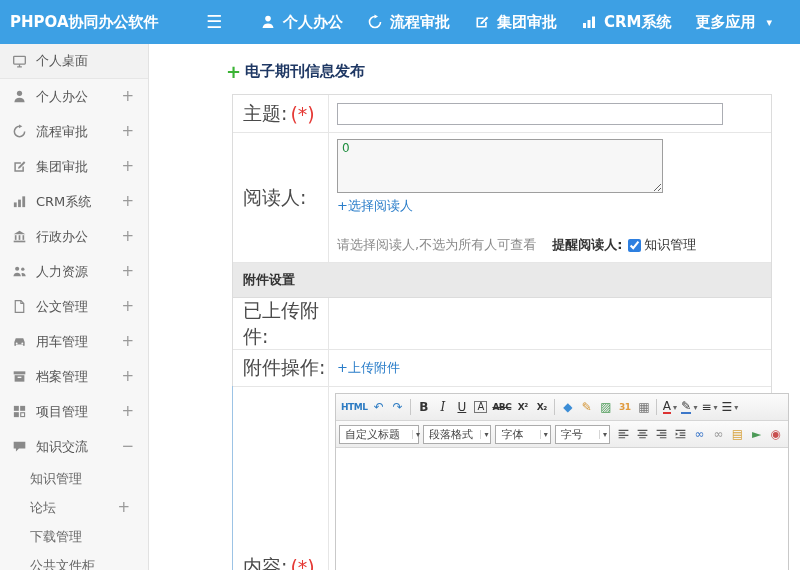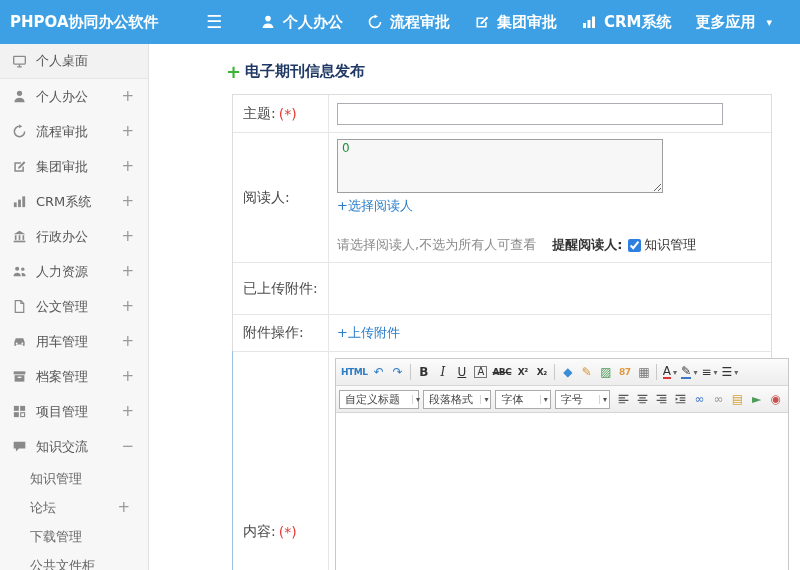--- a/index.html
+++ b/index.html
@@ -33,21 +33,21 @@
   
   .main{position:absolute;top:44px;left:149px;width:651px;height:526px;background:#fff;overflow:hidden;}
   .content{padding:18px 0 0 77px;}
   .page-title{display:flex;align-items:center;gap:4px;margin-bottom:13px;}
   .add-icon{color:#3BB335;font-size:18px;font-weight:bold;line-height:14px;}
   .title-text{font-size:15px;font-weight:bold;color:#1F3864;}
   
   .form-table{width:538px;border:1px solid #DCDCDC;margin-left:6px;background:#fff;}
   .frow{display:flex;border-bottom:1px solid #E6E6E6;background:#fff;}
   .flabel{width:96px;flex:none;border-right:1px solid #E6E6E6;display:flex;align-items:center;
-    padding-left:10px;font-size:14px;color:#4A4A4A;gap:3px;box-sizing:border-box;}
+    padding-left:10px;font-size:19px;color:#4A4A4A;gap:3px;box-sizing:border-box;}
   .req{color:#E53935;}
   .fvalue{flex:1;padding:7px 8px;box-sizing:border-box;}
   .subject-row{height:38px;box-sizing:border-box;}
   .subject-row .fvalue{display:flex;align-items:center;padding:0 8px;}
   .subject-input{width:386px;height:22px;border:1px solid #ABADB3;box-sizing:border-box;
     font-size:13px;padding:0 4px;font-family:inherit;}
   .readers-row .fvalue{padding:6px 8px 8px;}
   .readers-ta{width:326px;height:54px;border:1px solid #9E9E9E;background:#F7F7F7;color:#1E8E3E;
     font-size:12px;padding:1px 4px;box-sizing:border-box;font-family:inherit;display:block;}
   .link{color:#2A7DC9;font-size:13px;text-decoration:none;display:inline-block;cursor:pointer;}
@@ -321,20 +321,21 @@
           <a class="link">+选择阅读人</a>
           <div class="hint-line">
             <span>请选择阅读人,不选为所有人可查看</span>
             <span class="remind">提醒阅读人:</span>
             <input type="checkbox" class="sms-checkbox" checked="" style="">
             <span class="sms">知识管理</span>
           </div>
         </div>
       </div>
 
+      <div class="section-row">附件设置</div>
 
       <div class="frow uploaded-row">
         <div class="flabel">
           <span>已上传附件:</span>
         </div>
         <div class="fvalue"></div>
       </div>
 
       <div class="frow op-row">
         <div class="flabel">
@@ -388,21 +389,21 @@
                 <button class="tb-btn">
                   <span class="g" style="color: rgb(60, 141, 214);">◆</span>
                 </button>
                 <button class="tb-btn">
                   <span class="g" style="color: rgb(210, 145, 46);">✎</span>
                 </button>
                 <button class="tb-btn">
                   <span class="g" style="color: rgb(76, 154, 87);">▨</span>
                 </button>
                 <button class="tb-btn sm">
-                  <span class="g" style="color: rgb(224, 154, 62);">87</span>
+                  <span class="g" style="color: rgb(224, 154, 62);">31</span>
                 </button>
                 <button class="tb-btn">
                   <span class="g" style="color: rgb(119, 119, 119);">▦</span>
                 </button>
                 <span class="tb-sep"></span>
                 <button class="tb-btn">
                   <span class="g" style="border-bottom: 2px solid rgb(221, 51, 51);">A</span>
                   <span class="tb-caret">▾</span>
                 </button>
                 <button class="tb-btn">

